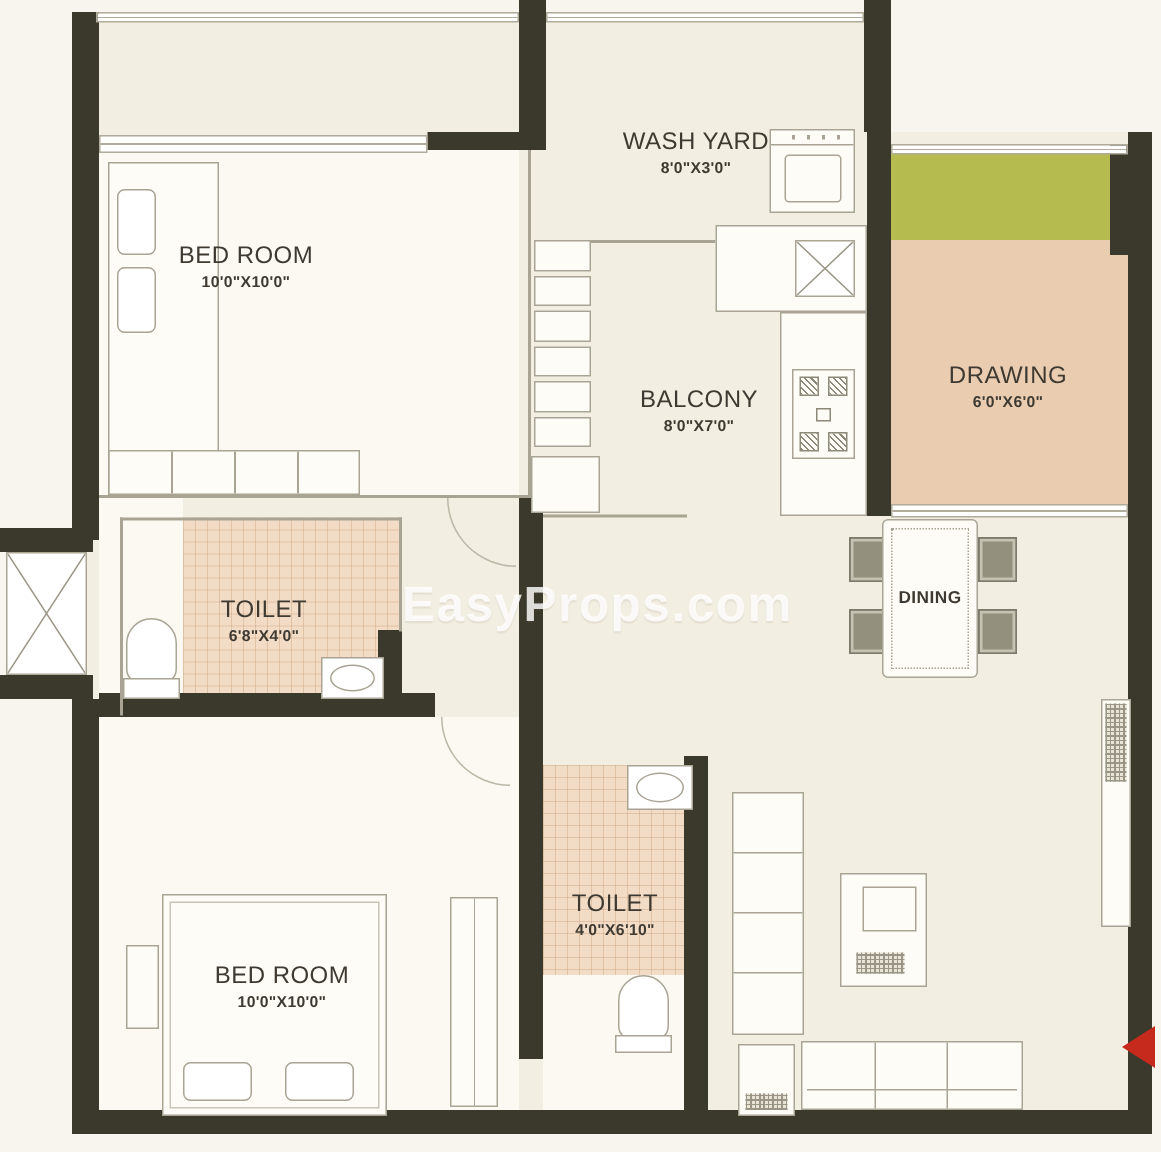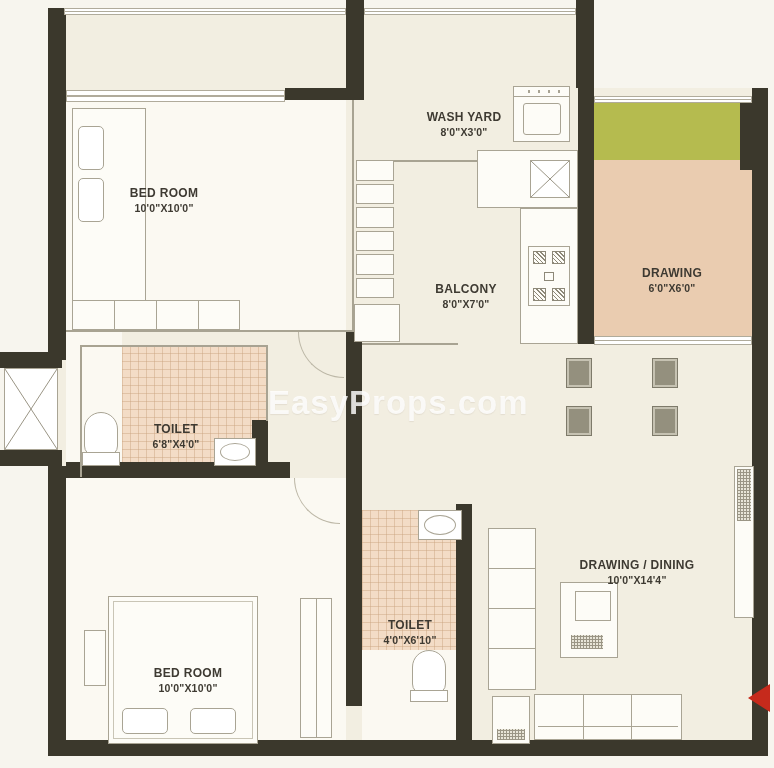--- a/index.html
+++ b/index.html
@@ -17,21 +17,21 @@
   .tile{background-color:#f3dcc6;
         background-image:linear-gradient(rgba(202,162,126,.45) 1px,transparent 1px),
                          linear-gradient(90deg,rgba(202,162,126,.45) 1px,transparent 1px);
         background-size:8px 8px;}
   .hatch{background-color:#e8e5d8;
          background-image:repeating-linear-gradient(0deg,#9a9585 0 1px,transparent 1px 3px),
                           repeating-linear-gradient(90deg,#9a9585 0 1px,transparent 1px 3px);}
   .pillow{position:absolute;background:#ffffff;border:1px solid #a9a494;border-radius:5px;box-sizing:border-box;}
   .chair{position:absolute;background:#94907e;border:1px solid #7e7a6a;box-shadow:inset 0 0 0 2px #c6c2b2;box-sizing:border-box;}
   .lbl{position:absolute;transform:translateX(-50%);text-align:center;color:#3e3a32;white-space:nowrap;}
-  .lbl .t{font-weight:bold;font-size:12px;letter-spacing:.3px;margin-top:24px;}
+  .lbl .t{font-weight:normal;font-size:16px;letter-spacing:.3px;}
   .lbl .d{font-weight:bold;font-size:10.5px;margin-top:2px;letter-spacing:.2px;}
   .grid6{display:grid;grid-template-rows:repeat(6,1fr);gap:3px;padding:2px;background:transparent;border:none;}
   .grid6>div{border:1px solid #a9a494;background:#fdfcf7;}
   .sofa-cells-v{display:grid;grid-template-rows:repeat(4,1fr);}
   .sofa-cells-v>div{border-bottom:1px solid #a9a494;}
   .sofa-cells-v>div:last-child{border-bottom:none;}
   .sofa-cells-h{display:grid;grid-template-columns:repeat(3,1fr);}
   .sofa-cells-h>div{border-right:1px solid #a9a494;}
   .sofa-cells-h>div:last-child{border-right:none;}
   .watermark{position:absolute;left:268px;top:384px;font-size:33px;letter-spacing:1px;
@@ -141,20 +141,25 @@
   <div class="furn" style="left:84px;top:412px;width:34px;height:44px;border-radius:17px 17px 10px 10px;background:#ffffff"></div>
   <div class="furn" style="left:82px;top:452px;width:38px;height:14px;background:#ffffff"></div>
   <div class="furn" style="left:214px;top:438px;width:42px;height:28px;background:#ffffff">
     <div class="abs" style="left:5px;top:4px;width:30px;height:18px;border:1px solid #a9a494;border-radius:50%"></div>
   </div>
 
   <div class="chair" style="left:566px;top:358px;width:26px;height:30px"></div>
   <div class="chair" style="left:652px;top:358px;width:26px;height:30px"></div>
   <div class="chair" style="left:566px;top:406px;width:26px;height:30px"></div>
   <div class="chair" style="left:652px;top:406px;width:26px;height:30px"></div>
+  <div class="furn" style="left:588px;top:346px;width:64px;height:106px;border-radius:4px;z-index:5">
+    <div class="dining-inner">
+      <span class="dining-txt">DINING</span>
+    </div>
+  </div>
 
   <div class="furn sofa-cells-v" style="left:488px;top:528px;width:48px;height:162px">
     <div></div>
       <div></div>
     <div></div>
       <div></div>
   </div>
   <div class="furn" style="left:560px;top:582px;width:58px;height:76px">
     <div class="abs" style="left:14px;top:8px;width:36px;height:30px;border:1px solid #a9a494"></div>
     <div class="hatch abs" style="left:10px;top:52px;width:32px;height:14px"></div>
@@ -199,24 +204,20 @@
     <div class="d">8'0"X7'0"</div>
   </div>
   <div class="lbl" style="left:672px;top:242px">
     <div class="t">DRAWING</div>
     <div class="d">6'0"X6'0"</div>
   </div>
   <div class="lbl" style="left:176px;top:398px">
     <div class="t">TOILET</div>
     <div class="d">6'8"X4'0"</div>
   </div>
-  <div class="lbl" style="left:637px;top:534px">
-    <div class="t">DRAWING / DINING</div>
-    <div class="d">10'0"X14'4"</div>
-  </div>
   <div class="lbl" style="left:410px;top:594px">
     <div class="t">TOILET</div>
     <div class="d">4'0"X6'10"</div>
   </div>
   <div class="lbl" style="left:188px;top:642px">
     <div class="t">BED ROOM</div>
     <div class="d">10'0"X10'0"</div>
   </div>
 
   <div class="watermark">EasyProps.com</div>

